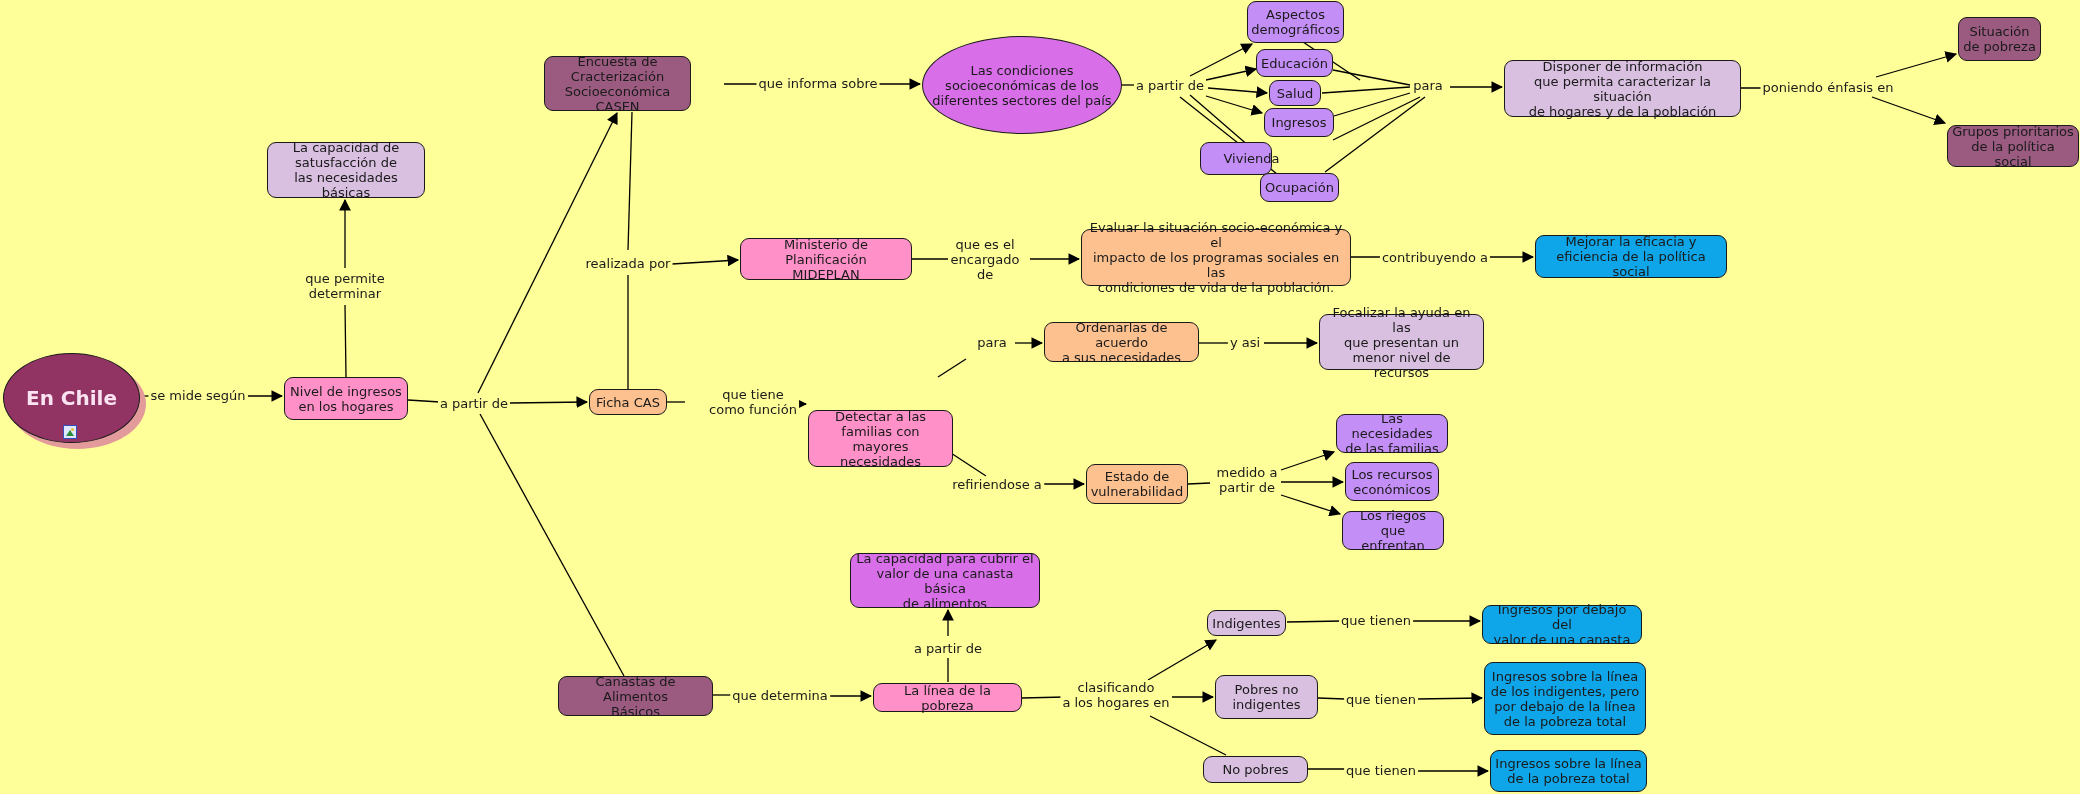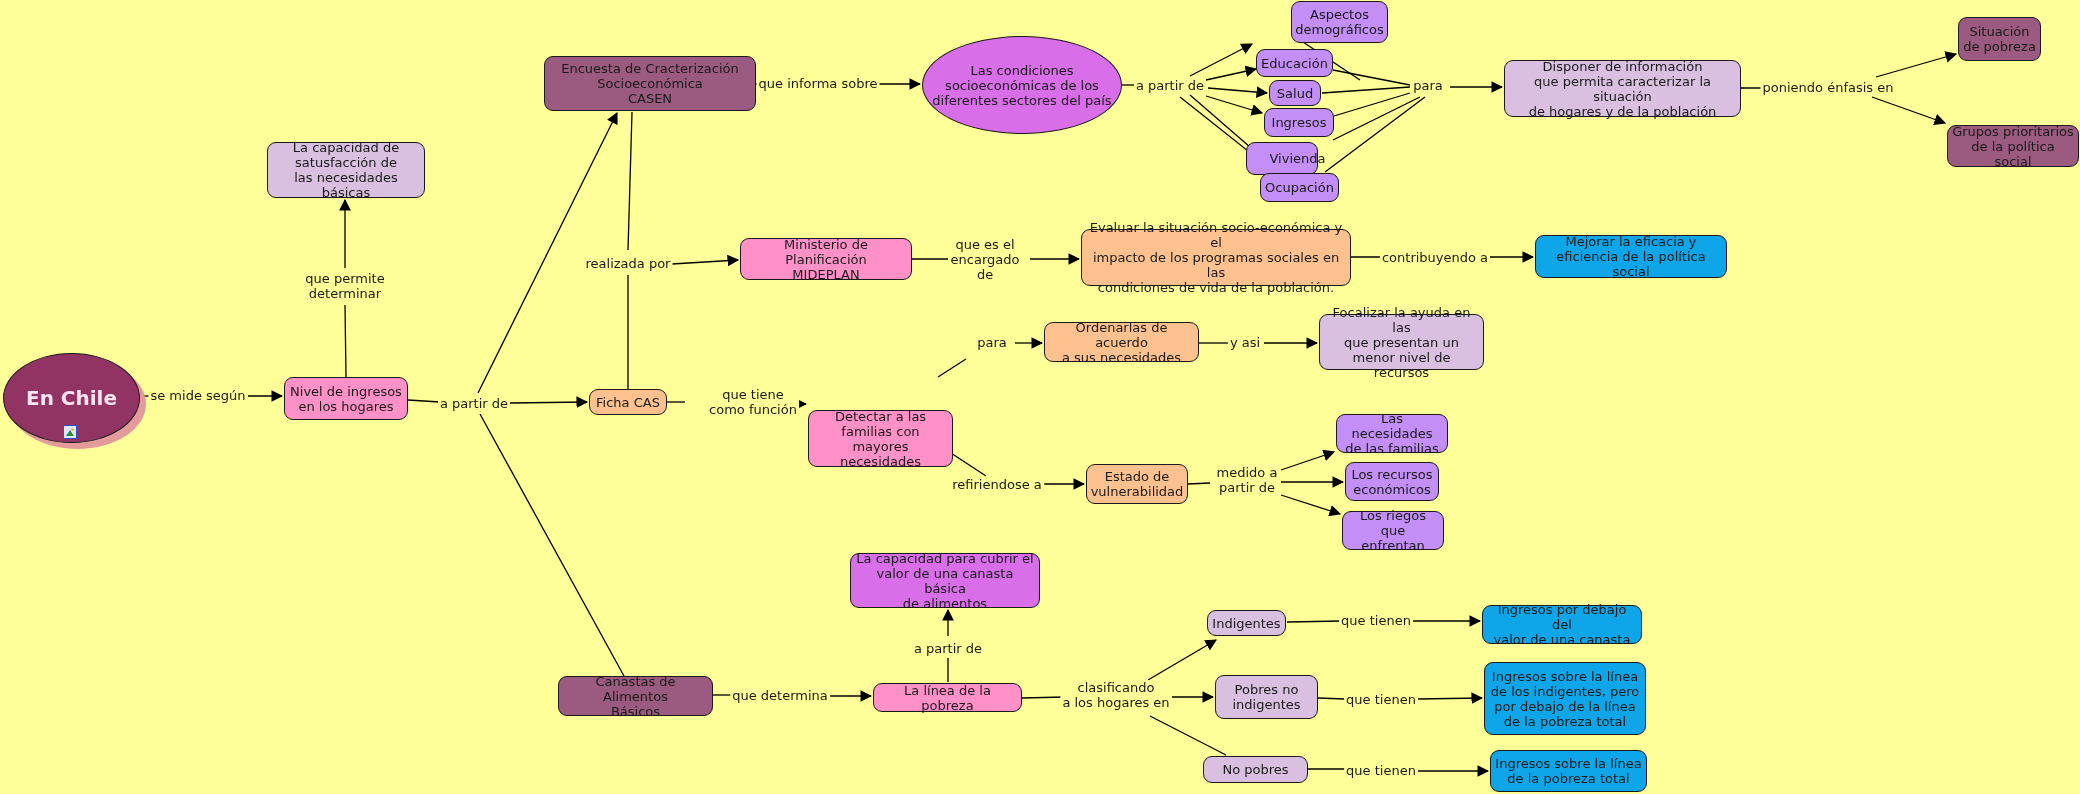--- a/index.html
+++ b/index.html
@@ -122,33 +122,33 @@
 <div class="node ellipse root" style="left:3px;top:353px;width:137px;height:90px;">
   <span>En Chile</span>
 </div>
 <div class="img-icon" style="left:63px;top:425px;"></div>
 
 <div class="node c-pink" style="left:284px;top:377px;width:124px;height:43px;"><span>Nivel de ingresos
 en los hogares</span></div>
 <div class="node c-lav" style="left:267px;top:142px;width:158px;height:56px;"><span>La capacidad de
 satusfacción de
 las necesidades básicas</span></div>
-<div class="node c-dark" style="left:544px;top:56px;width:212px;height:55px;"><span>Encuesta de Cracterización
+<div class="node c-dark" style="left:544px;top:56px;width:147px;height:55px;"><span>Encuesta de Cracterización
 Socioeconómica
 CASEN</span></div>
 <div class="node ellipse c-mag" style="left:922px;top:36px;width:200px;height:98px;"><span>Las condiciones
 socioeconómicas de los
 diferentes sectores del país</span></div>
 
-<div class="node c-purp" style="left:1291px;top:1px;width:97px;height:42px;"><span>Aspectos
+<div class="node c-purp" style="left:1247px;top:1px;width:97px;height:42px;"><span>Aspectos
 demográficos</span></div>
 <div class="node c-purp" style="left:1256px;top:49px;width:77px;height:28px;"><span>Educación</span></div>
 <div class="node c-purp" style="left:1269px;top:80px;width:52px;height:26px;"><span>Salud</span></div>
 <div class="node c-purp" style="left:1264px;top:108px;width:70px;height:29px;"><span>Ingresos</span></div>
-<div class="node c-purp" style="left:1246px;top:142px;width:72px;height:33px;padding-left:35px;"><span>Vivienda</span></div>
+<div class="node c-purp" style="left:1200px;top:142px;width:72px;height:33px;padding-left:35px;"><span>Vivienda</span></div>
 <div class="node c-purp" style="left:1260px;top:173px;width:79px;height:29px;"><span>Ocupación</span></div>
 
 <div class="node c-lav" style="left:1504px;top:60px;width:237px;height:57px;"><span>Disponer de información
 que permita caracterizar la situación
 de hogares y de la población</span></div>
 <div class="node c-dark" style="left:1958px;top:17px;width:83px;height:44px;"><span>Situación
 de pobreza</span></div>
 <div class="node c-dark" style="left:1947px;top:125px;width:132px;height:42px;"><span>Grupos prioritarios
 de la política social</span></div>
 

